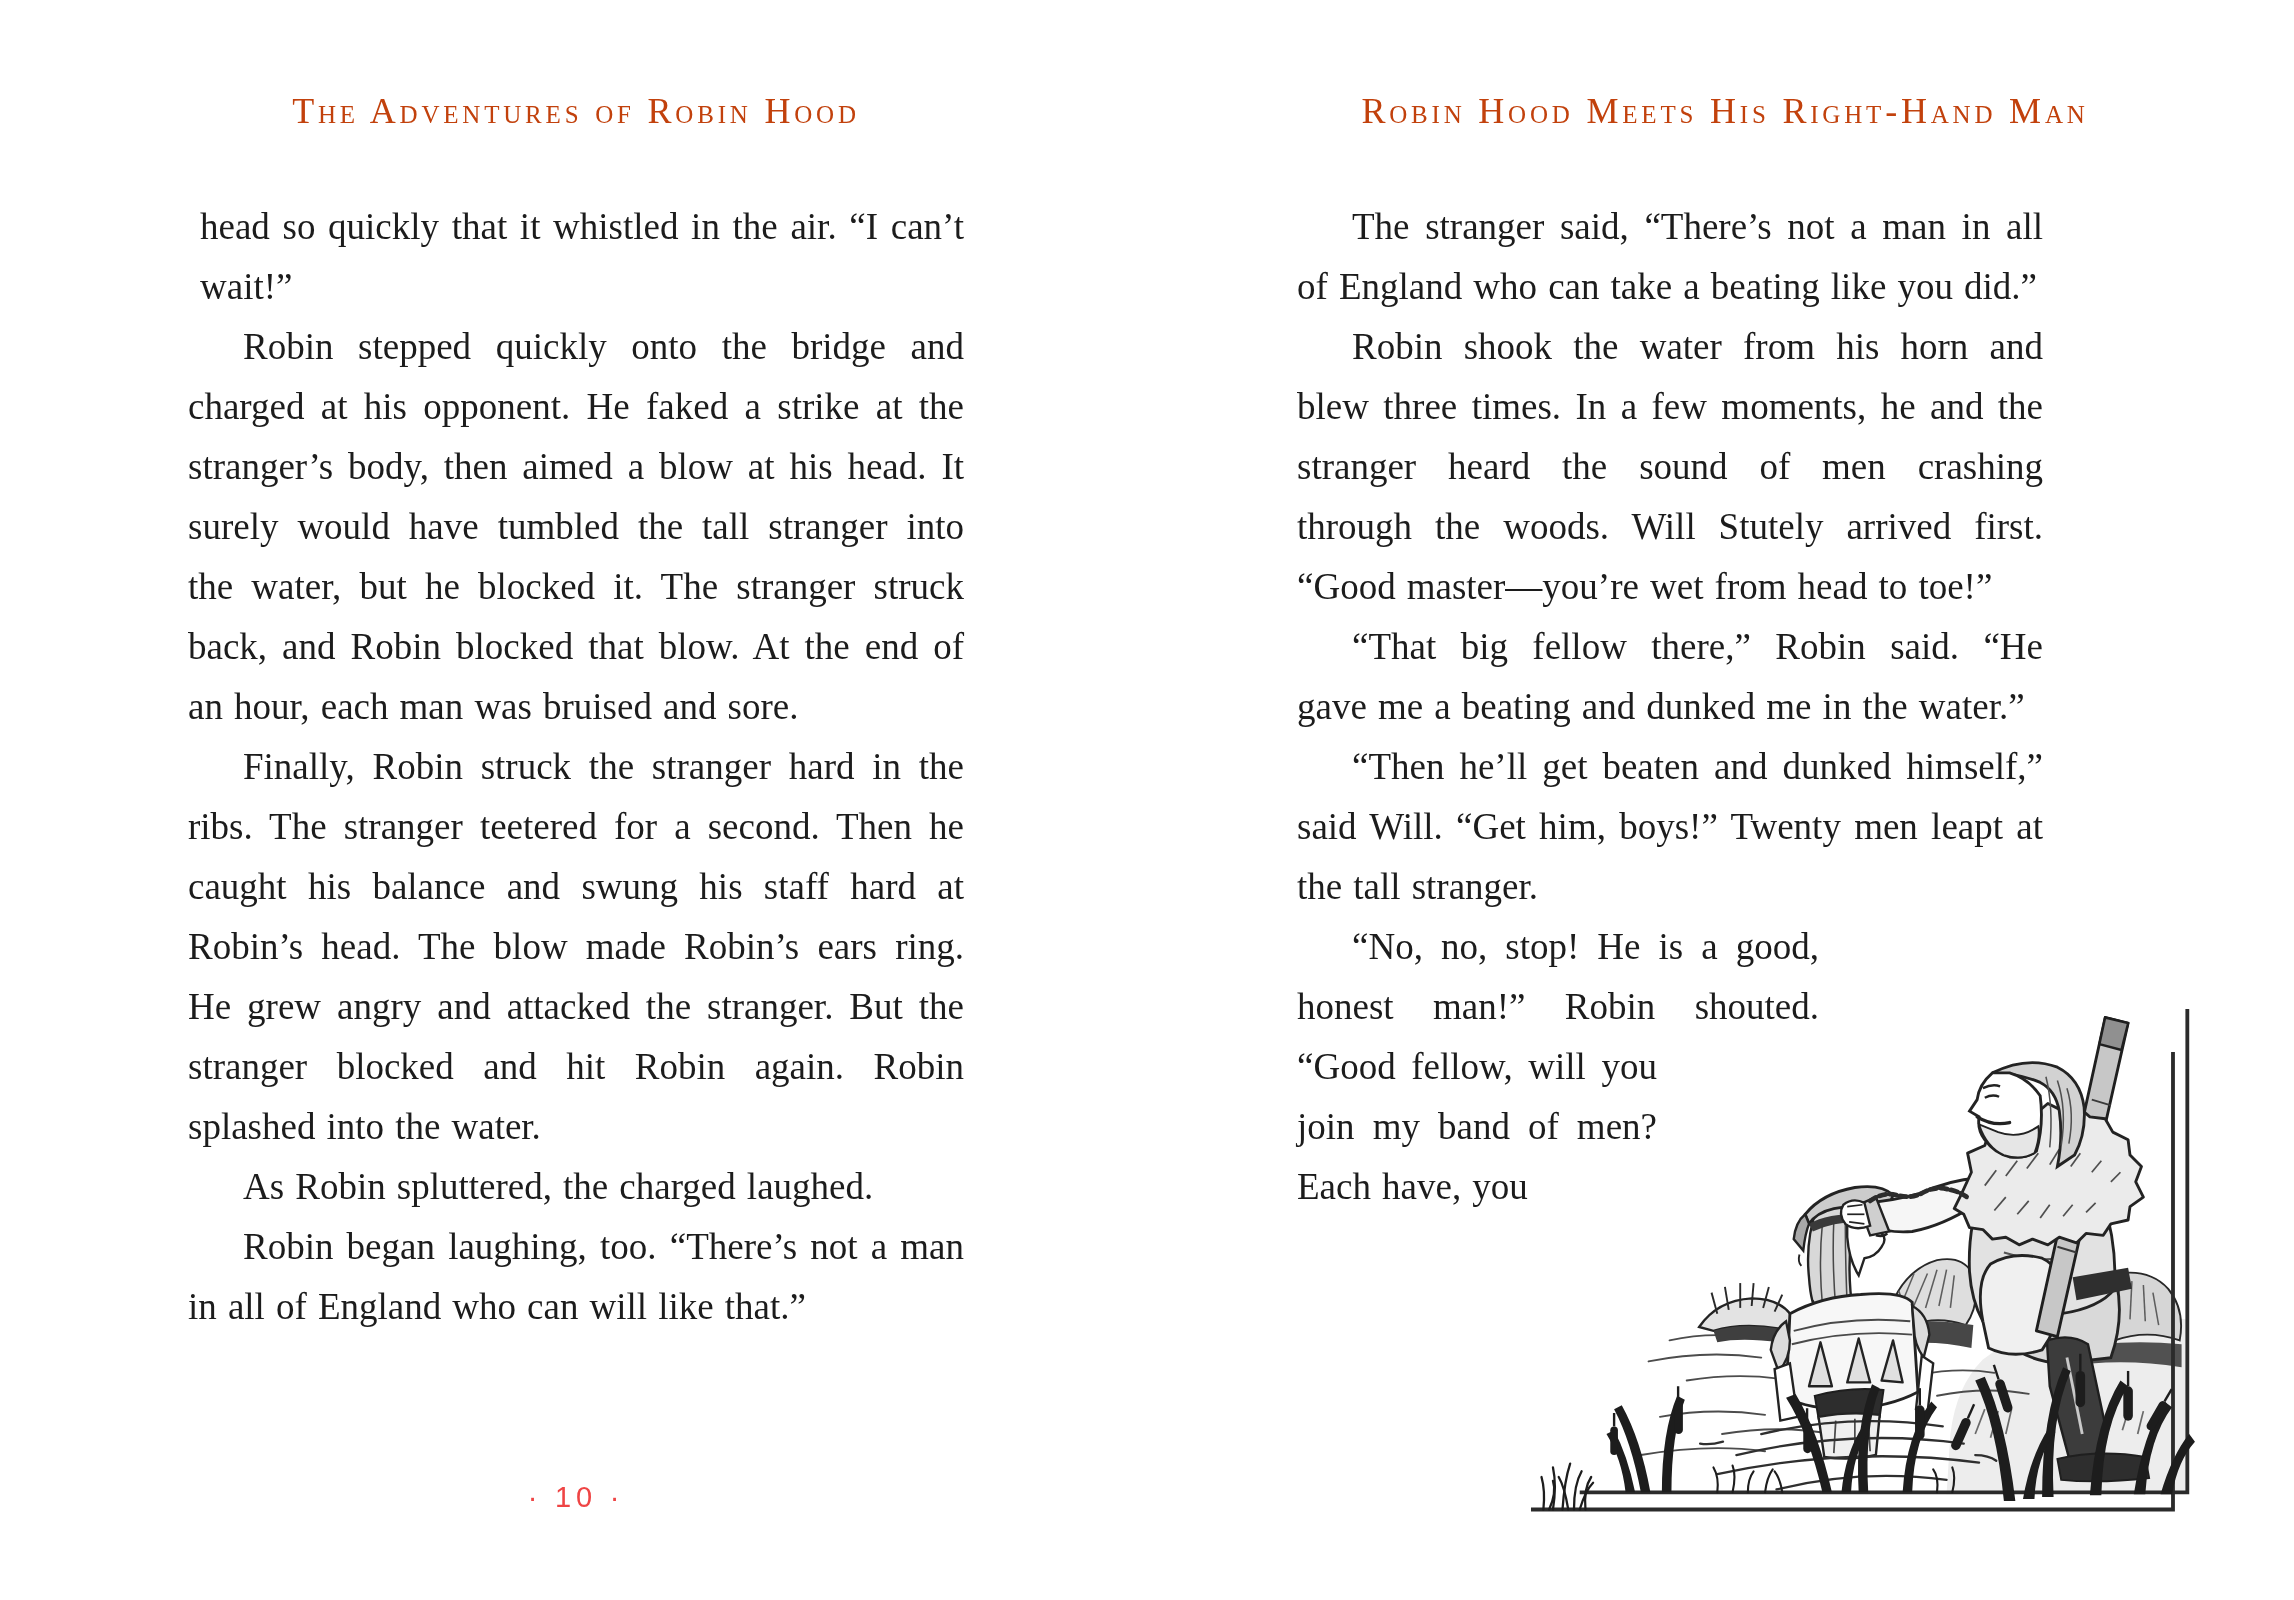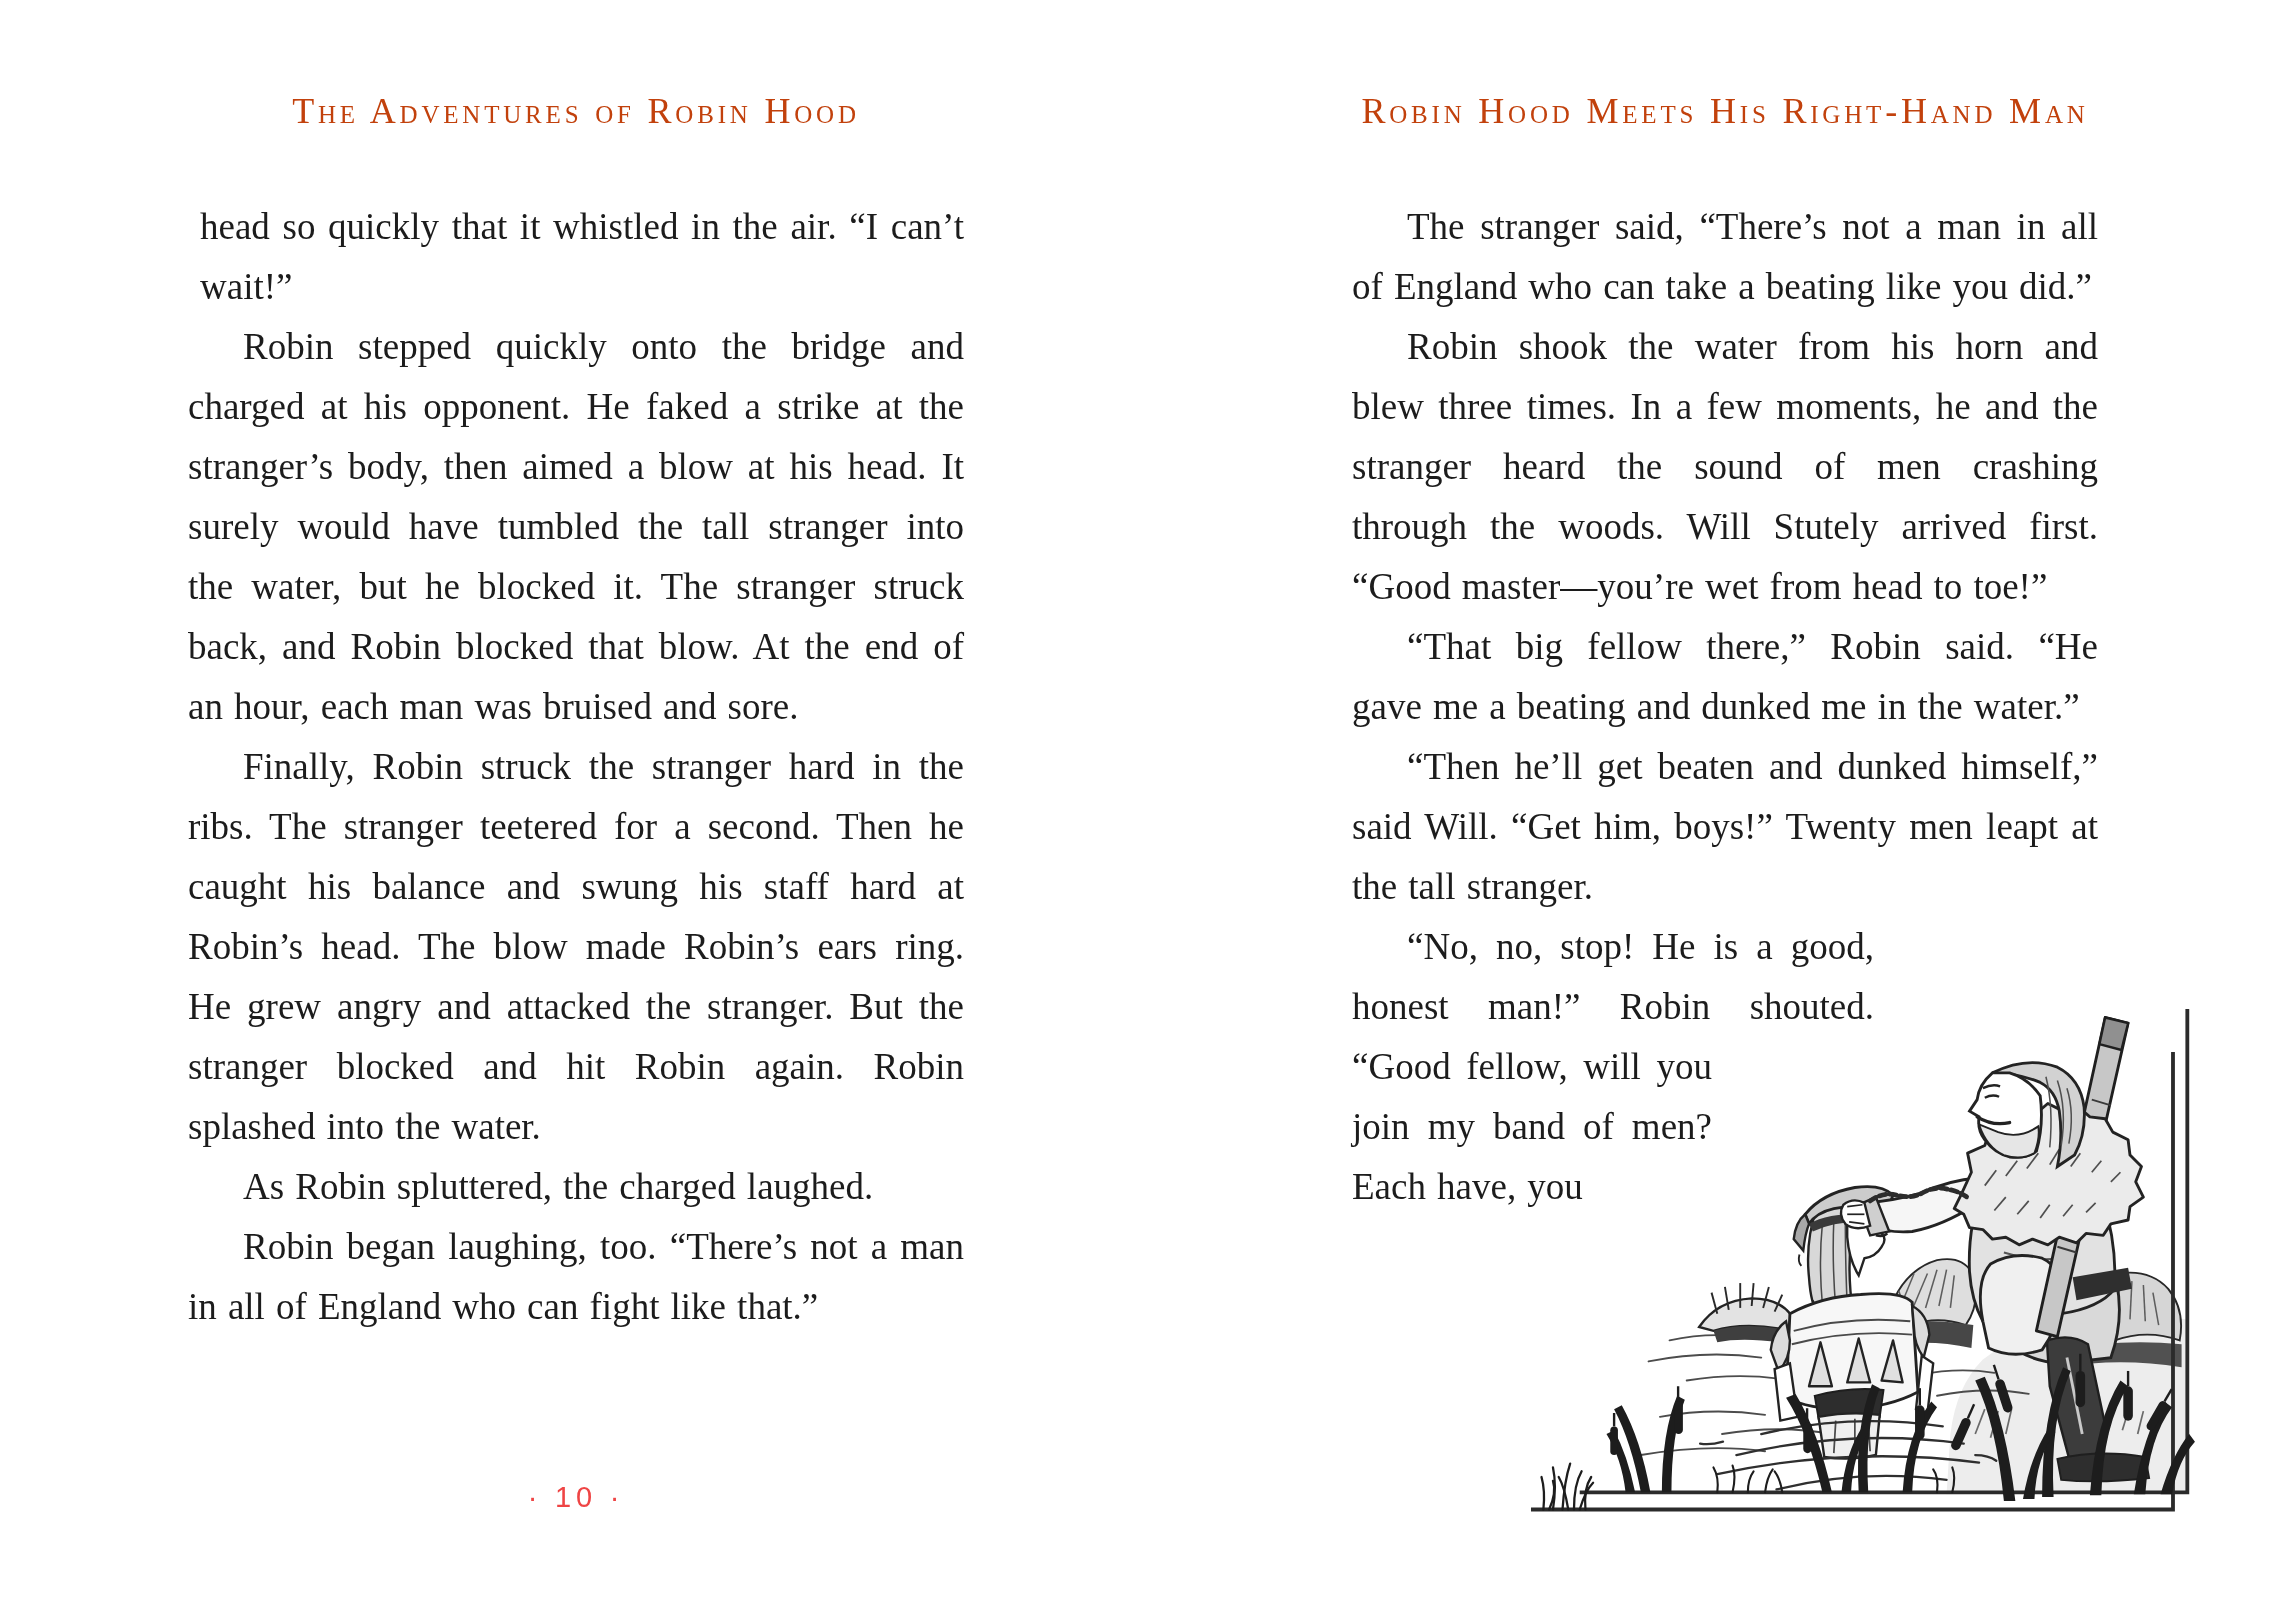--- a/index.html
+++ b/index.html
@@ -5,21 +5,21 @@
   html,body{margin:0;padding:0;background:#ffffff;}
   .spread{position:relative;width:2294px;height:1600px;background:#ffffff;
           font-family:"Liberation Serif",serif;color:#1c1c1c;overflow:hidden;}
   .running-head{position:absolute;top:92px;height:38px;line-height:38px;text-align:center;
           font-variant:small-caps;letter-spacing:3.8px;font-size:36px;color:#c2410c;font-weight:400;}
   .running-head.lp{left:188px;width:776px;}
   .running-head.rp{left:1352px;width:746px;font-family:Liberation Serif, serif;}
   .text-block{position:absolute;top:197px;font-size:37px;line-height:60px;
           text-align:justify;word-spacing:0.05em;}
   .text-block.lp{left:188px;width:776px;}
-  .text-block.rp{left:1352px;width:746px;}
+  .text-block.rp{left:1297px;width:746px;}
   .text-block p{margin:0;text-indent:55px;}
   .text-block p.cont{text-indent:0;margin-left:12px;}
   .page-number{position:absolute;left:188px;width:776px;top:1481px;text-align:center;
           font-family:"Liberation Sans",sans-serif;font-size:29px;letter-spacing:4.8px;color:#ef4444;}
   .sp{float:right;clear:right;}
   .sp1{width:224px;height:120px;}
   .sp2{width:386px;height:120px;}
   .sp3{width:472px;height:60px;}
   .sp4{width:530px;height:277px;}
   .illustration{position:absolute;left:1526px;top:985px;width:673px;height:535px;}
@@ -30,21 +30,21 @@
 <div class="spread">
 
   <div class="running-head lp">The Adventures of Robin Hood</div>
   <div class="running-head rp">Robin Hood Meets His Right-Hand Man</div>
 
   <div class="text-block lp">
     <p class="cont">head so quickly that it whistled in the air. “I can’t wait!”</p>
     <p>Robin stepped quickly onto the bridge and charged at his opponent. He faked a strike at the stranger’s body, then aimed a blow at his head. It surely would have tumbled the tall stranger into the water, but he blocked it. The stranger struck back, and Robin blocked that blow. At the end of an hour, each man was bruised and sore.</p>
     <p>Finally, Robin struck the stranger hard in the ribs. The stranger teetered for a second. Then he caught his balance and swung his staff hard at Robin’s head. The blow made Robin’s ears ring. He grew angry and attacked the stranger. But the stranger blocked and hit Robin again. Robin splashed into the water.</p>
     <p>As Robin spluttered, the charged laughed.</p>
-    <p>Robin began laughing, too. “There’s not a man in all of England who can fight like that.”</p>
+    <p>Robin began laughing, too. “There’s not a man in all of England who can will like that.”</p>
   </div>
 
   <div class="text-block rp">
     <p>The stranger said, “There’s not a man in all of England who can take a beating like you did.”</p>
     <p>Robin shook the water from his horn and blew three times. In a few moments, he and the stranger heard the sound of men crashing through the woods. Will Stutely arrived first. “Good master—you’re wet from head to toe!”</p>
     <p>“That big fellow there,” Robin said. “He gave me a beating and dunked me in the water.”</p>
     <p>“Then he’ll get beaten and dunked himself,” said Will. “Get him, boys!” Twenty men leapt at the tall stranger.</p>
     <p>
       <span class="sp sp1"></span><span class="sp sp2"></span><span class="sp sp3"></span><span class="sp sp4"></span><span>“No, no, stop! He is a good, honest man!” Robin shouted. “Good fellow, will you join my band of men? Each have, you</span>
     </p>

